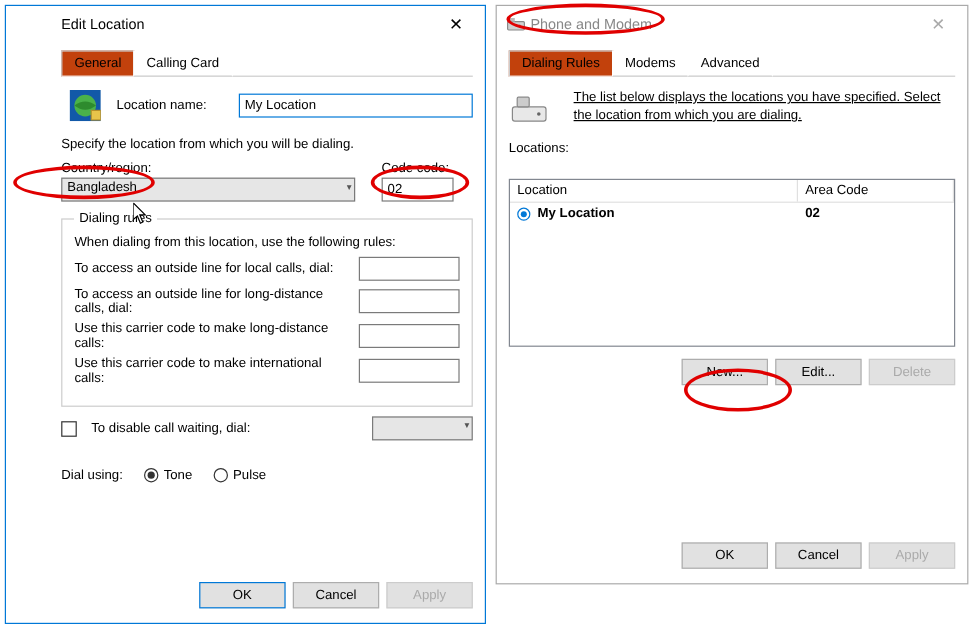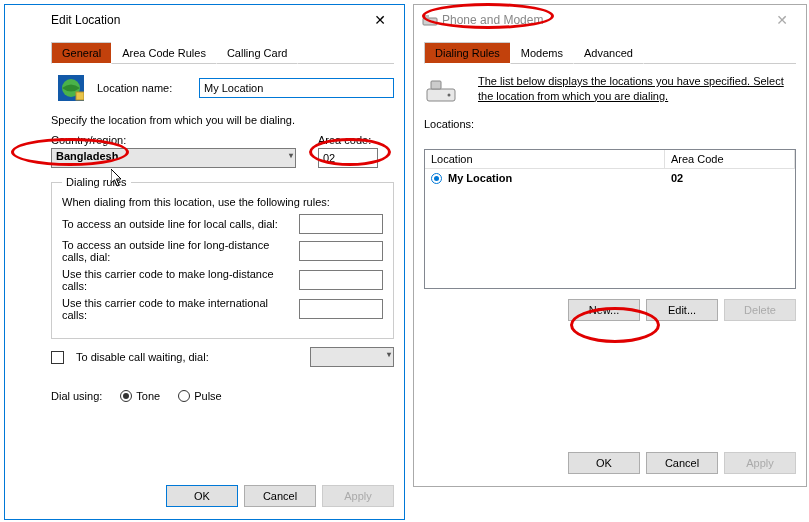--- a/index.html
+++ b/index.html
@@ -76,21 +76,21 @@
   }
   .row { display: flex; align-items: center; margin: 4px 0; gap: 6px; }
   .label { font-size: 11px; }
   .input-text, .input-select {
     border: 1px solid #7a7a7a;
     height: 20px;
     font-size: 11px;
     padding: 1px 4px;
     background: #fff;
   }
-  .input-select { background: #e6e6e6; position:relative;font-weight:bold; }
+  .input-select { background: #e6e6e6; position:relative; }
   .dropdown-arrow {
     position:absolute; right:2px; top:2px; font-size:8px; color:#555;
   }
   fieldset {
     border: 1px solid #ccc;
     padding: 8px 10px 12px 10px;
     margin: 8px 0;
   }
   legend { font-size: 11px; padding: 0 4px; }
   .rule-row { display:flex; justify-content:space-between; align-items:center; margin:5px 0; gap:10px;}
@@ -217,21 +217,20 @@
 </div>
 
 <div class="dialog front" style="left:4px;top:4px;width:401px;height:516px;">
   <div class="titlebar">
     <span class="title-text" style="padding-left:2px;">Edit Location</span>
     <div class="close">✕</div>
   </div>
   <div class="body">
     <div class="tabs">
       <div class="tab active">General</div>
-      <div class="tab inactive">Area Code Rules</div>
       <div class="tab inactive">Calling Card</div>
     </div>
 
     <div class="row" style="gap:12px; margin:6px 0 12px 6px;">
       <div class="big-icon" style="width:28px;height:28px;">
         <svg width="26" height="26" viewBox="0 0 26 26">
             <rect x="0" y="0" width="26" height="26" fill="#1259a8"></rect>
             <circle cx="13" cy="13" r="9" fill="#4ab24a"></circle>
             <path d="M4 13 Q13 6 22 13 Q13 20 4 13" fill="#2e8b2e"></path>
             <rect x="18" y="17" width="8" height="8" fill="#e8c44a" stroke="#b5902a"></rect>
@@ -245,21 +244,21 @@
 
     <div class="row" style="gap:22px;align-items:flex-start;">
       <div style="flex:1;">
         <div class="label">Country/region:</div>
         <div class="input-select" style="width:100%;position:relative;margin-top:2px;">
           <span>Bangladesh</span>
           <span class="dropdown-arrow">▾</span>
         </div>
       </div>
       <div style="width:76px;">
-        <div class="label">Area code:</div>
+        <div class="label">Code code:</div>
         <input class="input-text" style="width: 60px; margin-top: 2px;" value="02">
       </div>
     </div>
 
     <fieldset>
       <legend>Dialing rules</legend>
       <div class="label" style="margin-bottom:6px;">When dialing from this location, use the following rules:</div>
       <div class="rule-row">
         <span class="label">To access an outside line for local calls, dial:</span>
         <input class="input-text" style="">

